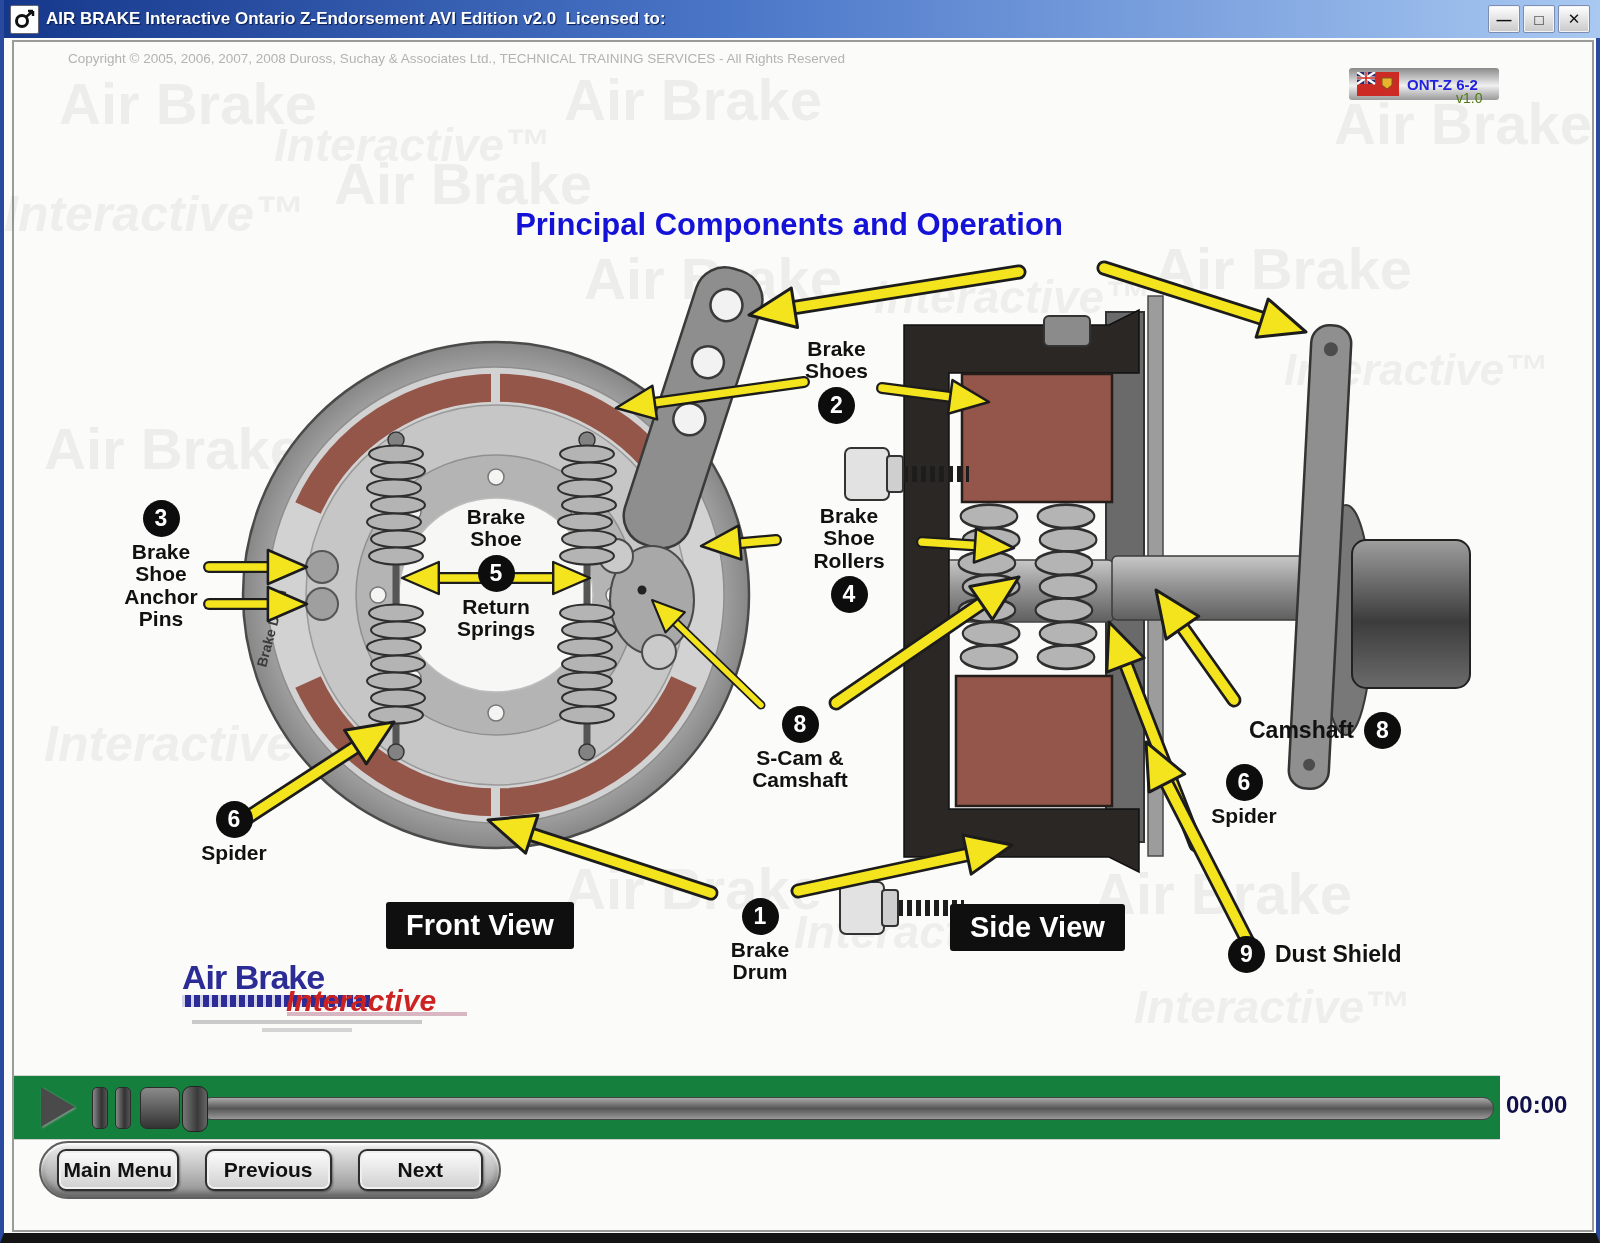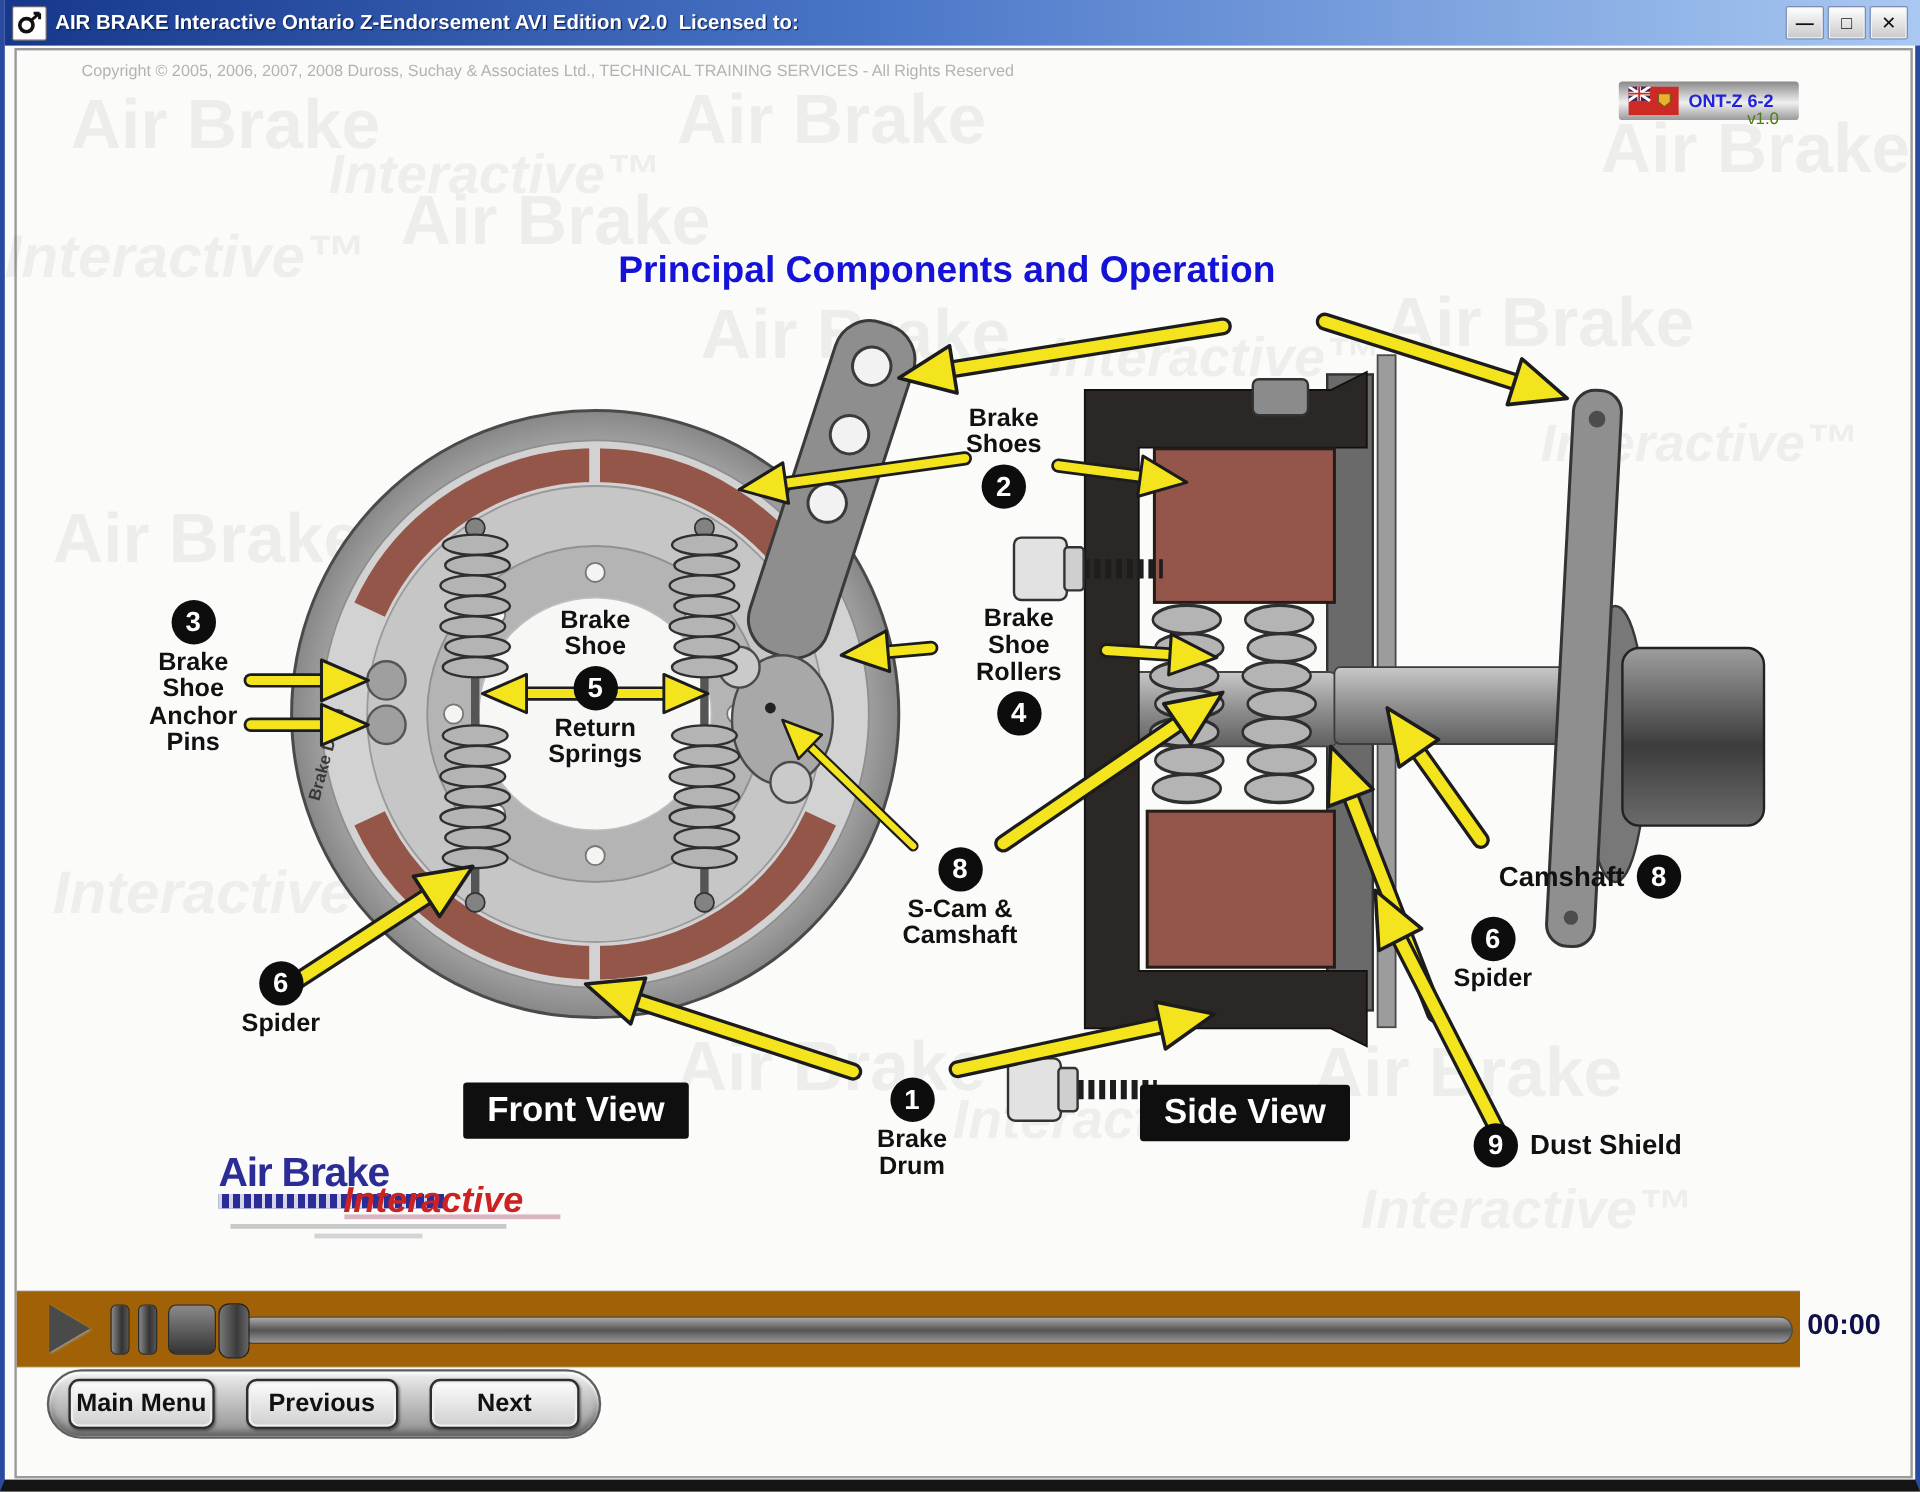--- a/index.html
+++ b/index.html
@@ -51,21 +51,21 @@
   .logo-air{font-size:34px;font-weight:bold;color:#2c2c96;letter-spacing:-1px;}
   .logo-bar{width:188px;height:12px;background:#2c2c96;margin-top:-2px;
     background-image:repeating-linear-gradient(to right,rgba(255,255,255,.8) 0 3px,transparent 3px 9px);}
   .logo-inter{position:absolute;left:104px;top:26px;font-size:30px;font-weight:bold;
     font-style:italic;color:#cc2222;}
   .logo-fine{width:180px;height:4px;background:#d9b7c2;margin:5px 0 0 105px;}
   .logo-fine2{width:230px;height:4px;background:#c9c9c9;margin:4px 0 0 10px;}
   .logo-fine3{width:90px;height:4px;background:#d4d4d4;margin:4px 0 0 80px;}
   
   .playerbar{position:absolute;left:10px;top:1075px;width:1486px;height:63px;
-    background:#a16207;border-top:1px solid #d5d5d5;border-bottom:1px solid #cfcfcf;z-index:20;}
+    background:#15803d;border-top:1px solid #d5d5d5;border-bottom:1px solid #cfcfcf;z-index:20;}
   .pbtn{position:absolute;top:11px;}
   .play-tri{width:0;height:0;border-left:34px solid #4a4a4a;border-top:20px solid transparent;
     border-bottom:20px solid transparent;filter:drop-shadow(1px 1px 1px #999);}
   .pausebars{display:flex;gap:7px;}
   .pbar{width:14px;height:40px;border-radius:5px;background:linear-gradient(to right,#888,#333 60%,#555);
     border:1px solid #2c2c2c;}
   .stopsq{width:38px;height:40px;border-radius:7px;background:linear-gradient(#8a8a8a,#333);
     border:1px solid #2c2c2c;}
   .slider-track{position:absolute;left:186px;top:21px;width:1292px;height:21px;border-radius:11px;
     background:linear-gradient(#aaa,#555 50%,#999);border:1px solid #444;}

